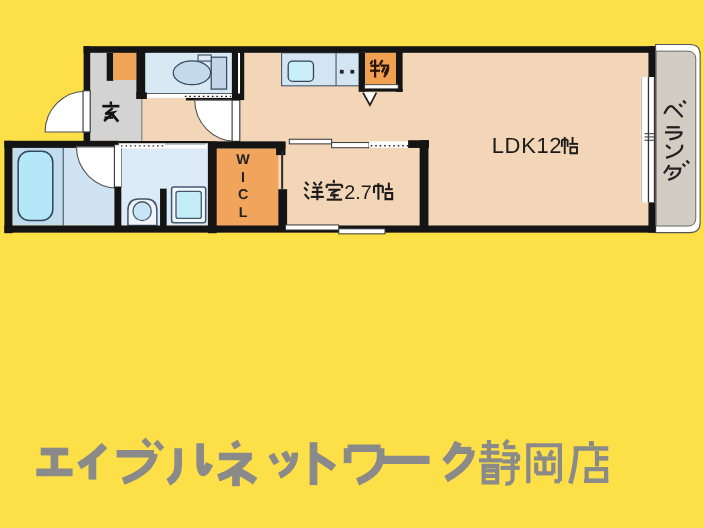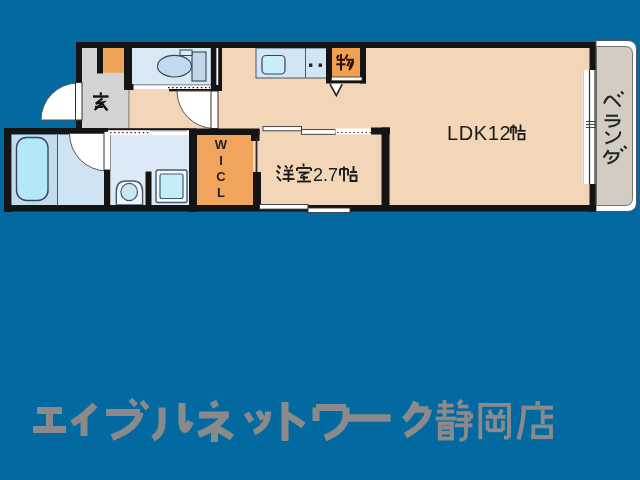--- a/index.html
+++ b/index.html
@@ -1,16 +1,16 @@
 <!DOCTYPE html>
 <html><head>
 <meta charset="utf-8">
 <style>
 html,body{margin:0;padding:0;background:#ffffff;}
-.page{position:relative;width:640px;height:480px;background:#0369a1;overflow:hidden;font-family:"Liberation Sans",sans-serif;}
+.page{position:relative;width:640px;height:480px;background:#fde047;overflow:hidden;font-family:"Liberation Sans",sans-serif;}
 </style>
 </head>
 <body>
 <div class="page">
 <svg width="640" height="480" viewBox="0 0 640 480">
 
 <rect x="82" y="45" width="514" height="163" fill="#f3d5b7"></rect>
 
 <rect x="81" y="46" width="47.5" height="82" fill="#d3d3d3"></rect>
 

